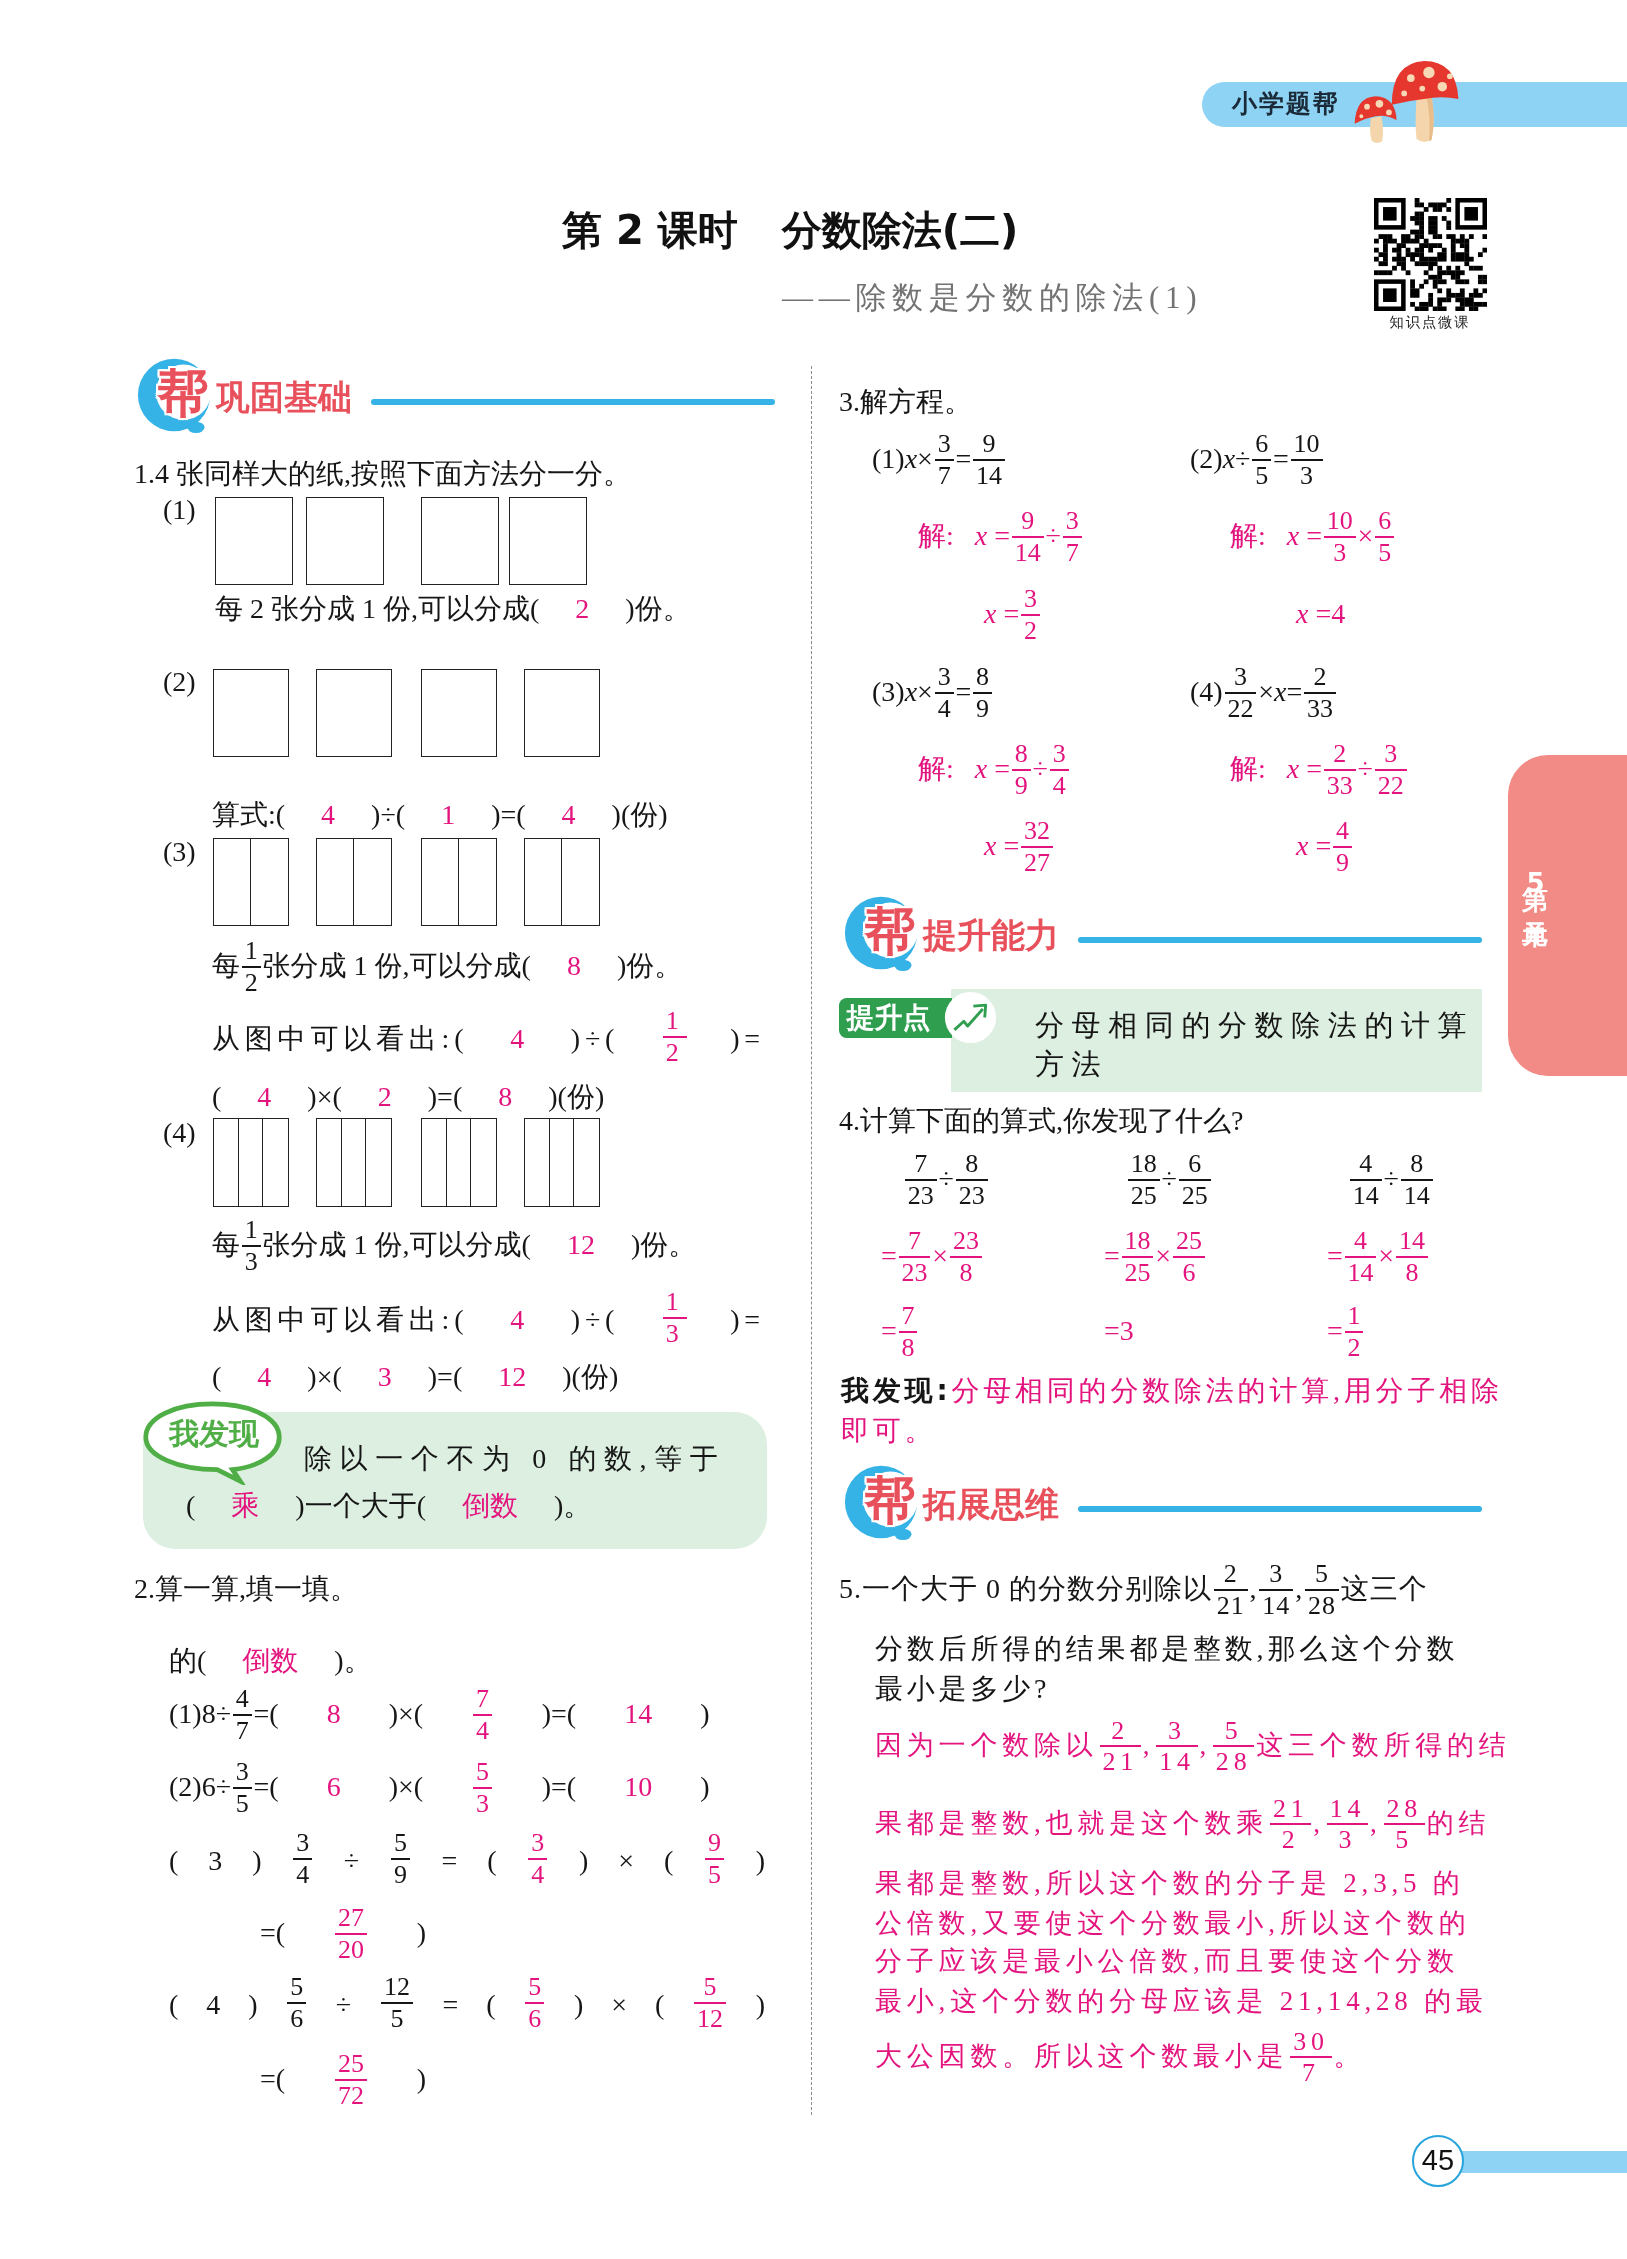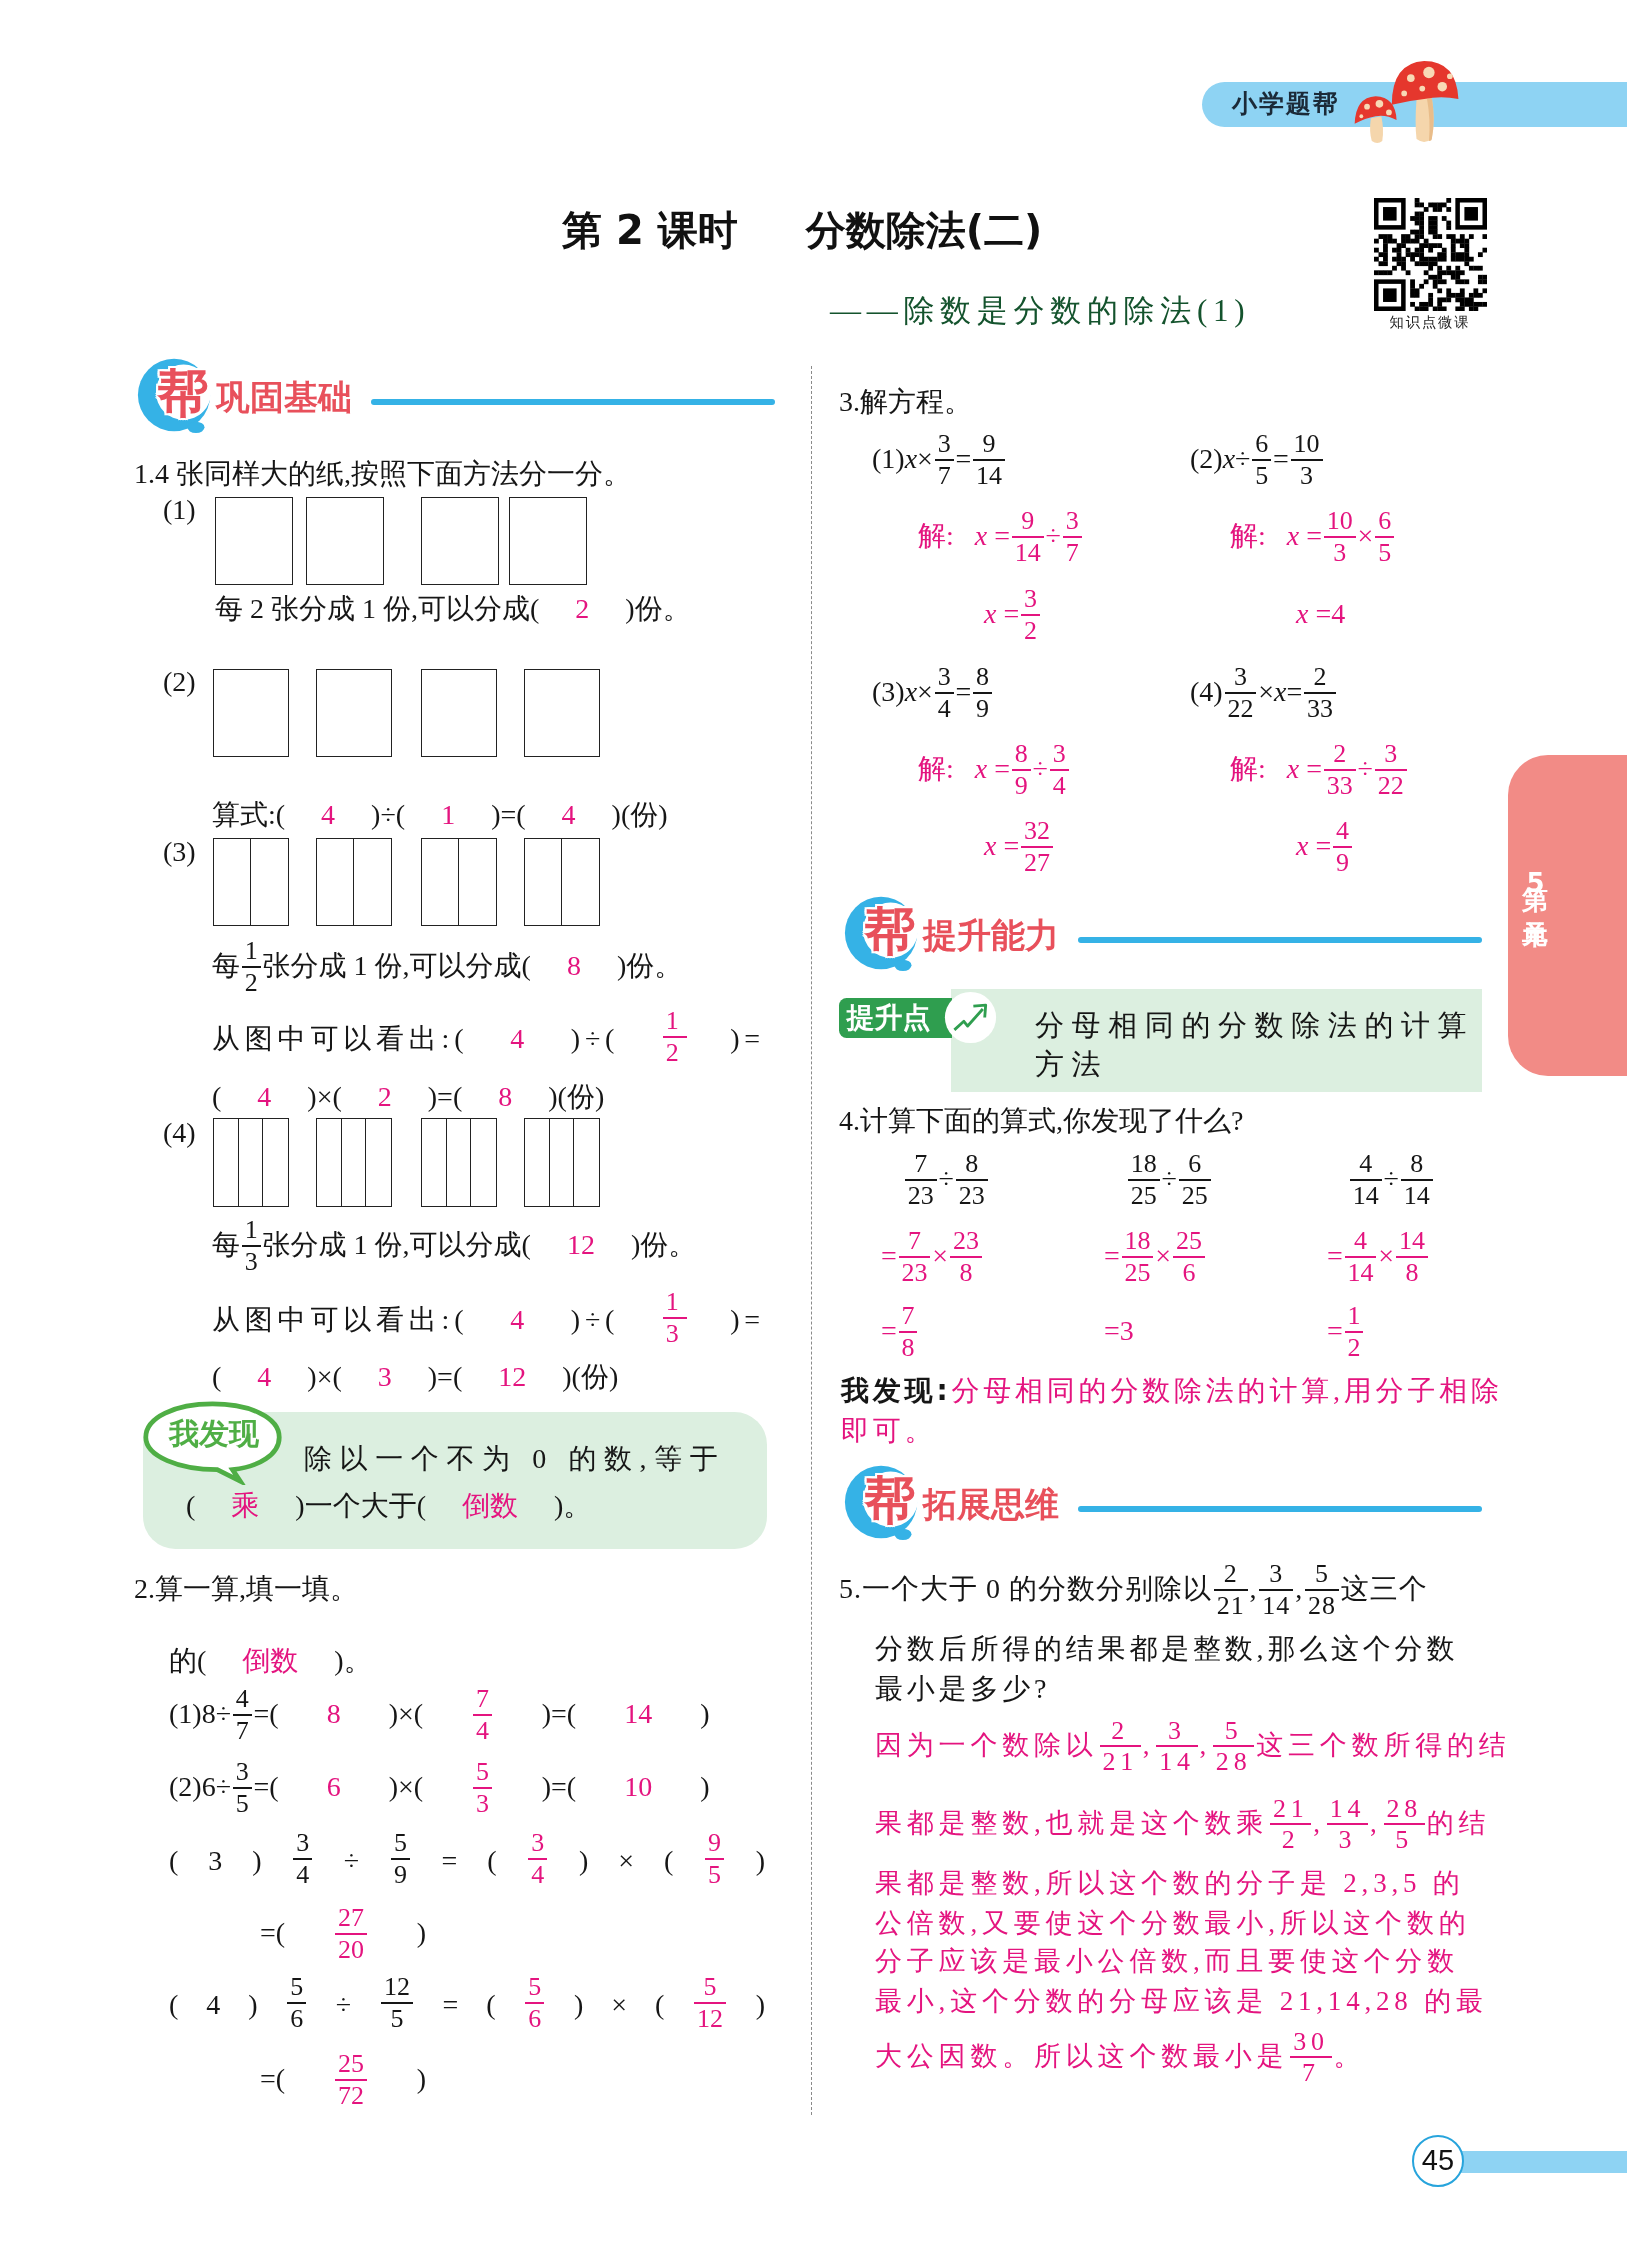--- a/index.html
+++ b/index.html
@@ -24,22 +24,22 @@
 
 
 .brandbar{position:absolute;left:1202px;top:82px;width:426px;height:45px;background:var(--banner);border-radius:23px 0 0 23px;}
 .brandbar .brand{position:absolute;left:30px;top:5.7px;font:bold 25px/32.5px "DejaVu Sans",sans-serif;color:#1b2a38;letter-spacing:1.9px;}
 .mush{position:absolute;left:1348px;top:57px;width:119px;height:88px;}
 .qr{position:absolute;left:1374px;top:198px;width:113px;height:113px;}
 .qrcap{position:absolute;left:1369px;top:313px;width:122px;text-align:center;font:14.3px/19px "Liberation Serif",serif;letter-spacing:1.9px;color:#222;}
 
 
 .title{position:absolute;left:562px;top:205px;font:bold 40px/50px "DejaVu Sans",sans-serif;color:#111;white-space:pre;}
-.title .topic{margin-left:68px;}
-.subtitle{position:absolute;left:782px;top:290px;font:31px/42px "Liberation Serif",serif;letter-spacing:5.7px;white-space:pre;color:#14532d;margin-left:48px;}
+.title .topic{margin-left:44px;}
+.subtitle{position:absolute;left:782px;top:277px;font:31px/42px "Liberation Serif",serif;letter-spacing:5.7px;white-space:pre;color:#737373;}
 
 
 .sec{position:absolute;width:639px;height:78px;}
 .sec .crescent{position:absolute;left:0;top:0;width:78px;height:78px;}
 .sec .badge{position:absolute;left:21px;top:5.7px;font:bold 52px/63px "DejaVu Sans",sans-serif;color:var(--red);
   text-shadow:1.9px 0 0 #fff,-1.9px 0 0 #fff,0 1.9px 0 #fff,0 -1.9px 0 #fff,1.9px 1.9px 0 #fff,-1.9px -1.9px 0 #fff,1.9px -1.9px 0 #fff,-1.9px 1.9px 0 #fff;}
 .sec .stitle{position:absolute;left:80px;top:20px;font:bold 34px/42px "DejaVu Sans",sans-serif;color:var(--red);
   text-shadow:1px 0 0 #fff,-1px 0 0 #fff,0 1px 0 #fff,0 -1px 0 #fff;}
 .sec .rule{position:absolute;left:235px;right:0;top:43px;height:5.7px;background:var(--blue);border-radius:2.9px;}
 

